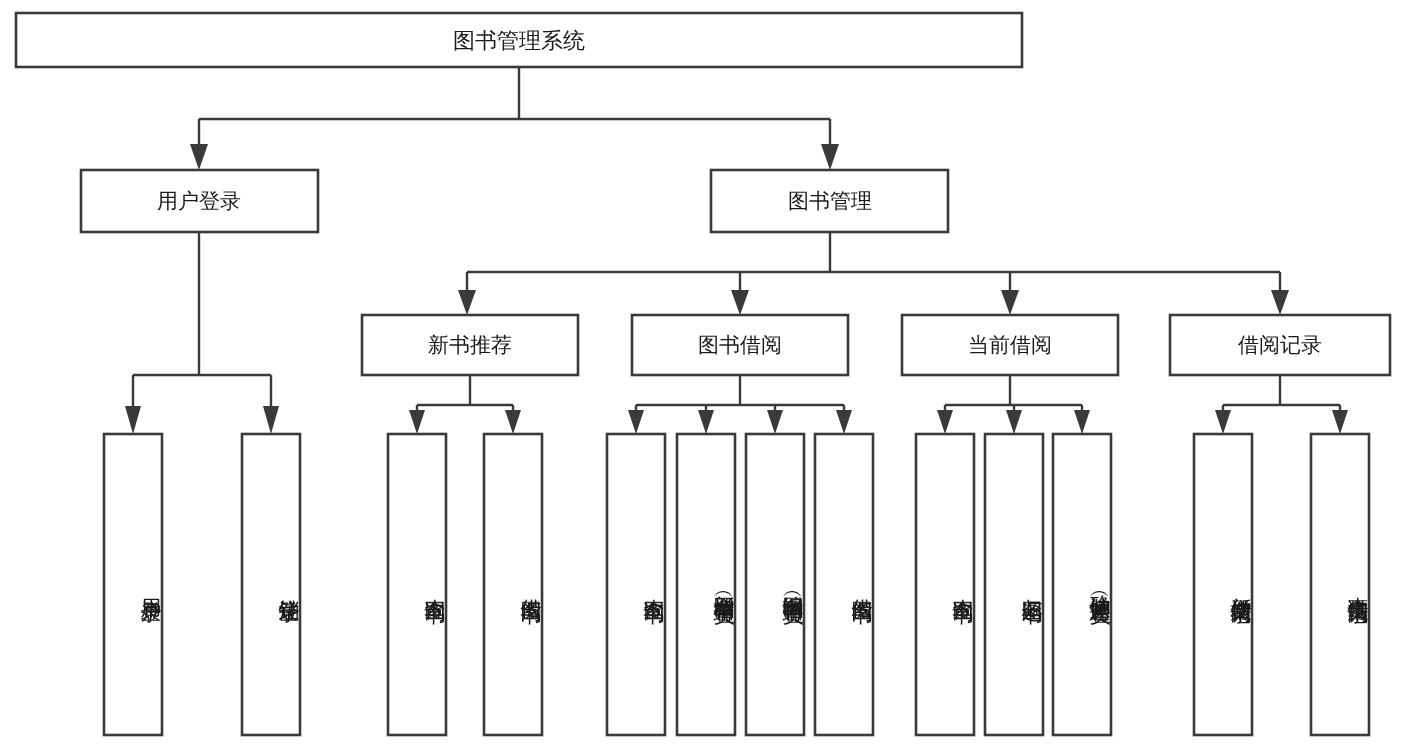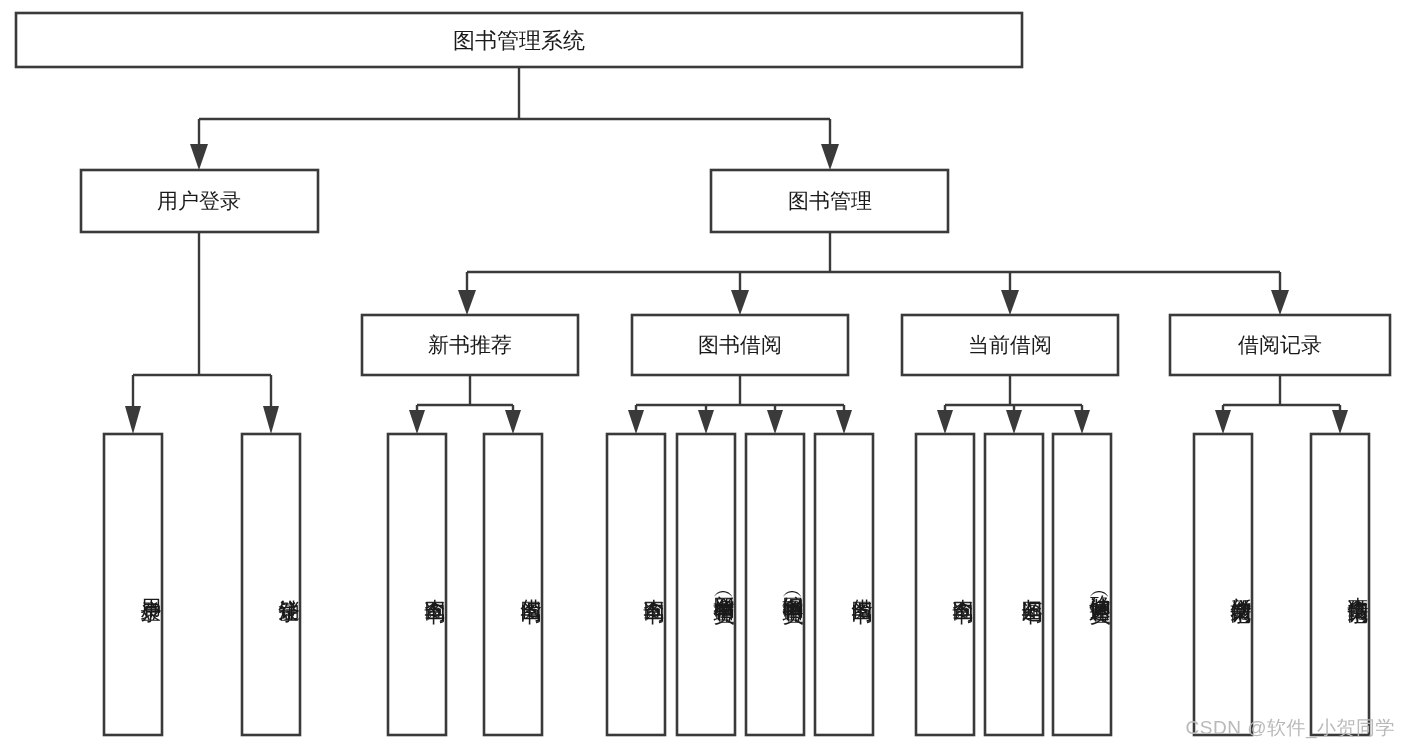--- a/index.html
+++ b/index.html
@@ -205,14 +205,13 @@
   <div class="leaf-label" style="left:607px; top:434px; width:58px; height:301px;">查询图书</div>
   <div class="leaf-label" style="left:677px; top:434px; width:58px; height:301px;">新增图书（管理员）</div>
   <div class="leaf-label" style="left:746px; top:434px; width:58px; height:301px;">编辑图书（管理员）</div>
   <div class="leaf-label" style="left:815px; top:434px; width:58px; height:301px;">借阅图书</div>
   <div class="leaf-label" style="left:916px; top:434px; width:58px; height:301px;">查询图书</div>
   <div class="leaf-label" style="left:985px; top:434px; width:58px; height:301px;">归还图书</div>
   <div class="leaf-label" style="left:1053px; top:434px; width:58px; height:301px;">确认归还（管理员）</div>
   <div class="leaf-label" style="left:1194px; top:434px; width:58px; height:301px;">新增借阅记录</div>
   <div class="leaf-label" style="left:1311px; top:434px; width:58px; height:301px;">查询借阅记录</div>
 
-  <div class="watermark">CSDN @软件_小贺同学</div>
 </div>
 
 </body></html>

